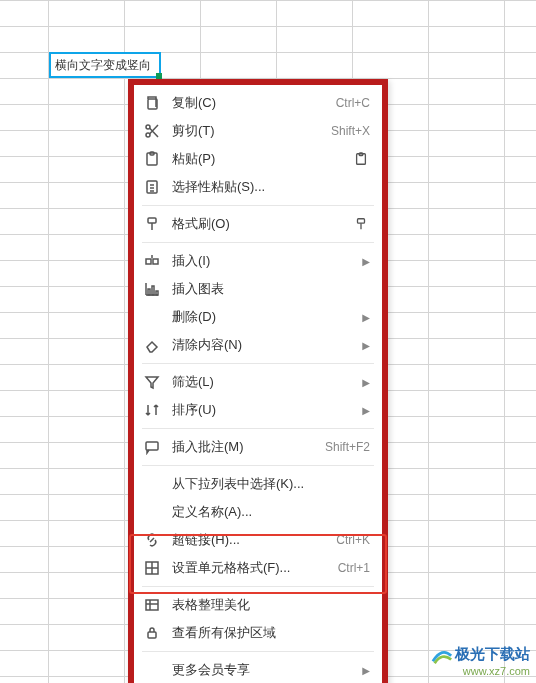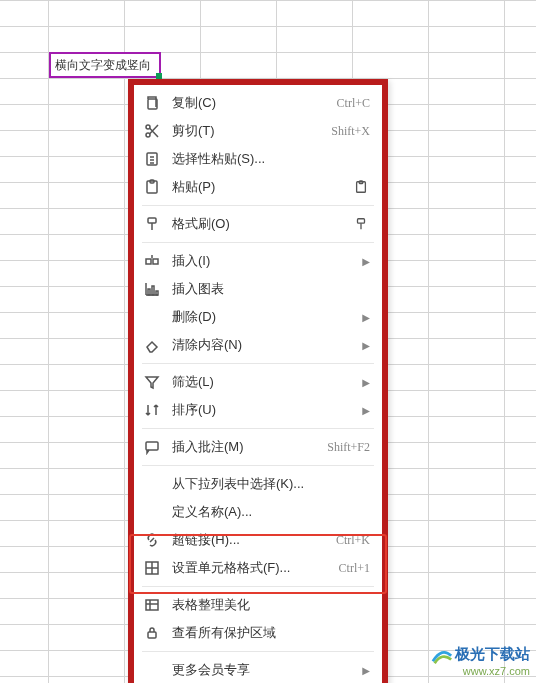--- a/index.html
+++ b/index.html
@@ -21,21 +21,21 @@
       linear-gradient(to bottom, #d4d4d4 1px, transparent 1px);
     background-size: 76px 26px;
     background-position: -28px 0;
   }
   .selected-cell {
     position: absolute;
     left: 49px;
     top: 52px;
     width: 112px;
     height: 26px;
-    border: 2px solid #a21caf;
+    border: 2px solid #0ea5e9;
     background: #fff;
     display: flex;
     align-items: center;
     padding-left: 4px;
     font-size: 12px;
   }
   .selected-cell::after {
     content: "";
     position: absolute;
     right: -3px;
@@ -74,21 +74,20 @@
   .menu-item .icon svg { stroke: #555; fill: none; stroke-width: 1.5; }
   .menu-item .label {
     flex: 1;
     padding-left: 10px;
     font-size: 13px;
     color: #333;
   }
   .menu-item .shortcut {
     font-size: 12px;
     color: #888;
-    font-family: Liberation Serif, serif;
   }
   .menu-item .arrow {
     color: #888;
     font-size: 10px;
     padding-left: 6px;
   }
   .extra-icon {
     width: 18px;
     height: 18px;
     display: flex;
@@ -163,40 +162,40 @@
         </svg>
       </span>
     <span class="label">剪切(T)</span>
     <span class="shortcut">Shift+X</span>
   </div>
 
   <div class="menu-item">
     <span class="icon">
         <svg width="16" height="16" viewBox="0 0 16 16">
           <rect x="3" y="2" width="10" height="12" rx="1"></rect>
-          <path d="M6 6h4M6 9h4M6 12h4"></path>
-        </svg>
-      </span>
-    <span class="label">选择性粘贴(S)...</span>
-  </div>
-
-  <div class="menu-item">
-    <span class="icon">
-        <svg width="16" height="16" viewBox="0 0 16 16">
-          <rect x="3" y="2" width="10" height="12" rx="1"></rect>
           <rect x="6" y="1" width="4" height="3" rx="1"></rect>
         </svg>
       </span>
     <span class="label">粘贴(P)</span>
     <span class="extra-icon">
         <svg width="14" height="14" viewBox="0 0 16 16">
           <rect x="3" y="2" width="10" height="12" rx="1"></rect>
           <rect x="6" y="1" width="4" height="3" rx="1"></rect>
         </svg>
       </span>
+  </div>
+
+  <div class="menu-item">
+    <span class="icon">
+        <svg width="16" height="16" viewBox="0 0 16 16">
+          <rect x="3" y="2" width="10" height="12" rx="1"></rect>
+          <path d="M6 6h4M6 9h4M6 12h4"></path>
+        </svg>
+      </span>
+    <span class="label">选择性粘贴(S)...</span>
   </div>
 
   <div class="sep"></div>
 
   <div class="menu-item">
     <span class="icon">
         <svg width="16" height="16" viewBox="0 0 16 16">
           <rect x="4" y="2" width="8" height="5" rx="1"></rect>
           <path d="M8 7v7"></path>
         </svg>

